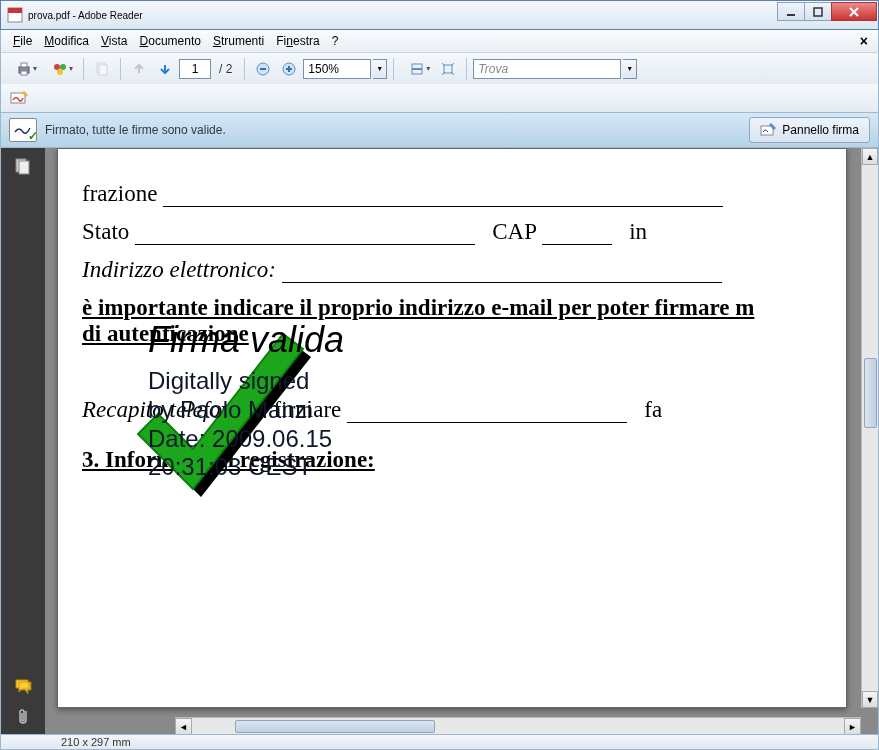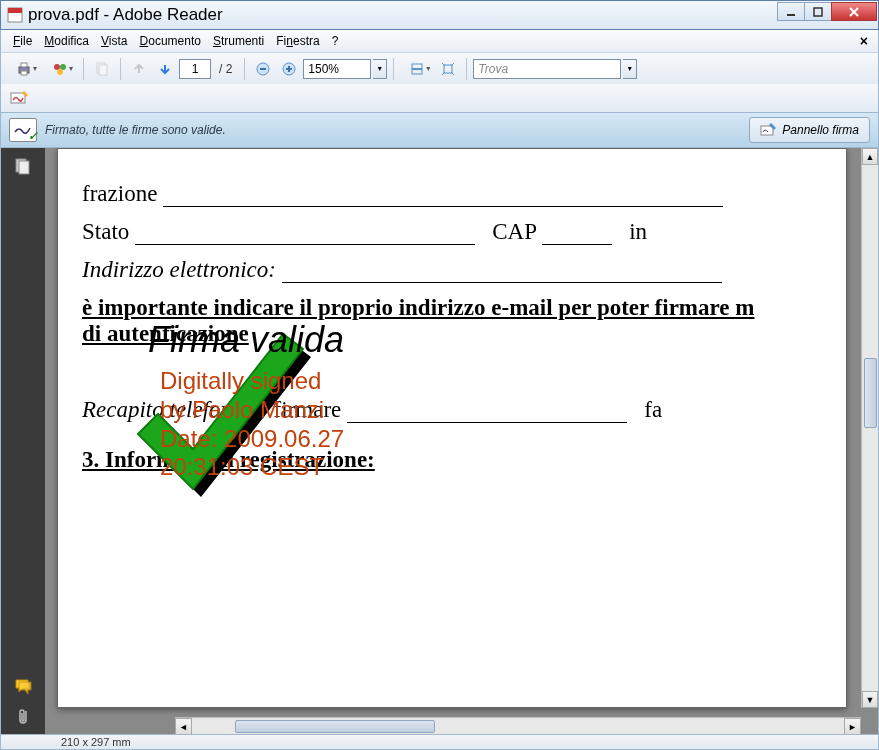--- a/index.html
+++ b/index.html
@@ -1,21 +1,21 @@
 <!DOCTYPE html>
 <html><head>
 <meta charset="utf-8">
 <style>
 * { margin: 0; padding: 0; box-sizing: border-box; }
 body { font-family: "Segoe UI", Tahoma, sans-serif; font-size: 12px; background: #fff; width: 879px; height: 750px; overflow: hidden; }
 
 
 .titlebar { height: 30px; background: linear-gradient(#f4f8fc, #dde8f4); border: 1px solid #5a7fa8; display: flex; align-items: center; padding-left: 6px; position: relative; }
 .titlebar .icon-pdf { width: 16px; height: 16px; margin-right: 5px; }
-.titlebar .title { flex: 1; color: #000; font-size: 17px; }
+.titlebar .title { flex: 1; color: #000; font-size: 10px; }
 .wincontrols { display: flex; height: 20px; position: absolute; right: 1px; top: 1px; }
 .wincontrols div { width: 28px; height: 19px; border: 1px solid #8aa3c0; background: linear-gradient(#eef4fb, #d4e2f1); display: flex; align-items: center; justify-content: center; margin-left: -1px; }
 .wincontrols .close { width: 46px; background: linear-gradient(#e88, #c93333); border-color: #a83838; }
 .wincontrols svg { width: 12px; height: 10px; }
 
 
 .menubar { height: 22px; background: linear-gradient(#fafcfe, #e8eef5); border-left: 1px solid #9fb6cf; border-right: 1px solid #9fb6cf; display: flex; align-items: center; padding: 0 6px; }
 .menubar .item { padding: 2px 6px; cursor: default; }
 .menubar .item u { text-decoration: underline; }
 .menubar .closedoc { margin-left: auto; font-size: 14px; font-weight: bold; padding: 0 4px; }
@@ -28,21 +28,21 @@
 .sep { width: 1px; height: 22px; background: #b8c6d7; margin: 0 4px; }
 .pagefield { width: 32px; height: 20px; border: 1px solid #7a8fa8; background: #fff; text-align: center; font-size: 12px; }
 .pagecount { margin: 0 6px; color: #333; }
 .zoomfield { width: 68px; height: 20px; border: 1px solid #7a8fa8; background: #fff; padding: 0 4px; display: flex; align-items: center; font-size: 12px; }
 .zoomdrop { width: 14px; height: 20px; border: 1px solid #7a8fa8; border-left: none; background: linear-gradient(#f5f8fb,#dde7f1); display: flex; align-items: center; justify-content: center; font-size: 8px; }
 .findfield { width: 148px; height: 20px; border: 1px solid #7a8fa8; background: #fff; padding: 0 4px; color: #888; font-style: italic; display: flex; align-items: center; }
 
 .toolbar2 { height: 28px; background: linear-gradient(#f6f9fc, #e4ebf3); border-left: 1px solid #9fb6cf; border-right: 1px solid #9fb6cf; display: flex; align-items: center; padding: 0 6px; }
 
 
-.sigbanner { height: 36px; background: linear-gradient(#d6e8f5, #b5d3e8); border: 1px solid #9fb6cf; display: flex; align-items: center; padding: 0 8px; font-style: italic; }
+.sigbanner { height: 36px; background: linear-gradient(#d6e8f5, #b5d3e8); border: 1px solid #9fb6cf; display: flex; align-items: center; padding: 0 8px; }
 .sigbanner .sigicon { width: 28px; height: 24px; background: #fff; border: 1px solid #888; border-radius: 2px; display: flex; align-items: center; justify-content: center; margin-right: 8px; position: relative; }
 .sigbanner .sigicon::after { content: "✓"; color: #1a8a1a; font-weight: bold; position: absolute; bottom: -2px; right: -2px; font-size: 12px; }
 .sigbanner .msg { flex: 1; color: #2a3a4a; font-size: 12px; }
 .sigbanner .panelbtn { height: 26px; border: 1px solid #8fa9c2; background: linear-gradient(#eef4fa,#d8e5f1); border-radius: 3px; display: flex; align-items: center; padding: 0 10px; gap: 6px; font-size: 12px; }
 
 
 .content { display: flex; height: 586px; border-left: 1px solid #9fb6cf; border-right: 1px solid #9fb6cf; }
 .leftnav { width: 44px; background: #3a3a3a; display: flex; flex-direction: column; align-items: center; padding-top: 8px; gap: 12px; position: relative; }
 .leftnav .navicon { width: 22px; height: 20px; display: flex; align-items: center; justify-content: center; }
 .leftnav .bottomicons { position: absolute; bottom: 8px; display: flex; flex-direction: column; gap: 10px; }
@@ -51,21 +51,21 @@
 .pageinner { padding: 20px 24px; font-family: "Times New Roman", serif; font-size: 23px; color: #000; position: relative; }
 .formrow { margin: 12px 0; white-space: nowrap; }
 .ul { display: inline-block; border-bottom: 1px solid #000; height: 22px; vertical-align: bottom; }
 .ital { font-style: italic; }
 .boldul { font-weight: bold; text-decoration: underline; }
 .section { font-weight: bold; text-decoration: underline; margin-top: 24px; }
 
 
 .sigoverlay { position: absolute; left: 90px; top: 170px; width: 320px; }
 .sigtitle { font-family: Arial, sans-serif; font-size: 36px; color: #000; font-style: italic; }
-.sigdetail { font-family: Arial, sans-serif; font-size: 24px; color: #c2410c; line-height: 1.2; margin-top: 6px; margin-left: 12px; }
+.sigdetail { font-family: Arial, sans-serif; font-size: 24px; color: #0f172a; line-height: 1.2; margin-top: 6px; }
 .checkmark { position: absolute; left: 50px; top: 175px; }
 
 
 .vscroll { position: absolute; right: 0; top: 0; width: 17px; height: 560px; background: #e8e8e8; border-left: 1px solid #bbb; }
 .vscroll .btn { height: 17px; background: linear-gradient(#f5f5f5,#ddd); border: 1px solid #aaa; display: flex; align-items: center; justify-content: center; font-size: 9px; }
 .vscroll .thumb { position: absolute; top: 210px; left: 2px; width: 13px; height: 70px; background: linear-gradient(90deg,#dce5ef,#c0cfdf); border: 1px solid #8fa6bf; border-radius: 2px; }
 .hscroll { position: absolute; left: 130px; bottom: 0; right: 17px; height: 17px; background: #e8e8e8; border-top: 1px solid #bbb; }
 .hscroll .btn { width: 17px; height: 17px; background: linear-gradient(#f5f5f5,#ddd); border: 1px solid #aaa; display: inline-flex; align-items: center; justify-content: center; font-size: 9px; float: left; }
 .hscroll .btn.r { float: right; }
 .hscroll .thumb { position: absolute; left: 60px; top: 2px; width: 200px; height: 13px; background: linear-gradient(#dce5ef,#c0cfdf); border: 1px solid #8fa6bf; border-radius: 2px; }
@@ -264,21 +264,21 @@
 
         <svg class="checkmark" width="220" height="200" viewBox="0 0 220 200">
           <path d="M30 110 L85 165 L195 25 L175 10 L85 125 L50 90 Z" fill="#000" transform="translate(8,8)"></path>
           <path d="M30 110 L85 165 L195 25 L175 10 L85 125 L50 90 Z" fill="#1ca61c" stroke="#0d7d0d" stroke-width="2"></path>
         </svg>
         <div class="sigoverlay">
           <div class="sigtitle">Firma valida</div>
           <div class="sigdetail">
             <span>Digitally signed</span><br>
             <span>by Paolo Manzi</span><br>
-            <span>Date: 2009.06.27</span><br>
+            <span>Date: 2009.06.15</span><br>
             <span>20:31:03 CEST</span>
           </div>
         </div>
       </div>
     </div>
     <div class="vscroll">
       <div class="btn">▲</div>
       <div class="thumb"></div>
       <div class="btn" style="position:absolute;bottom:0;width:100%">▼</div>
     </div>

